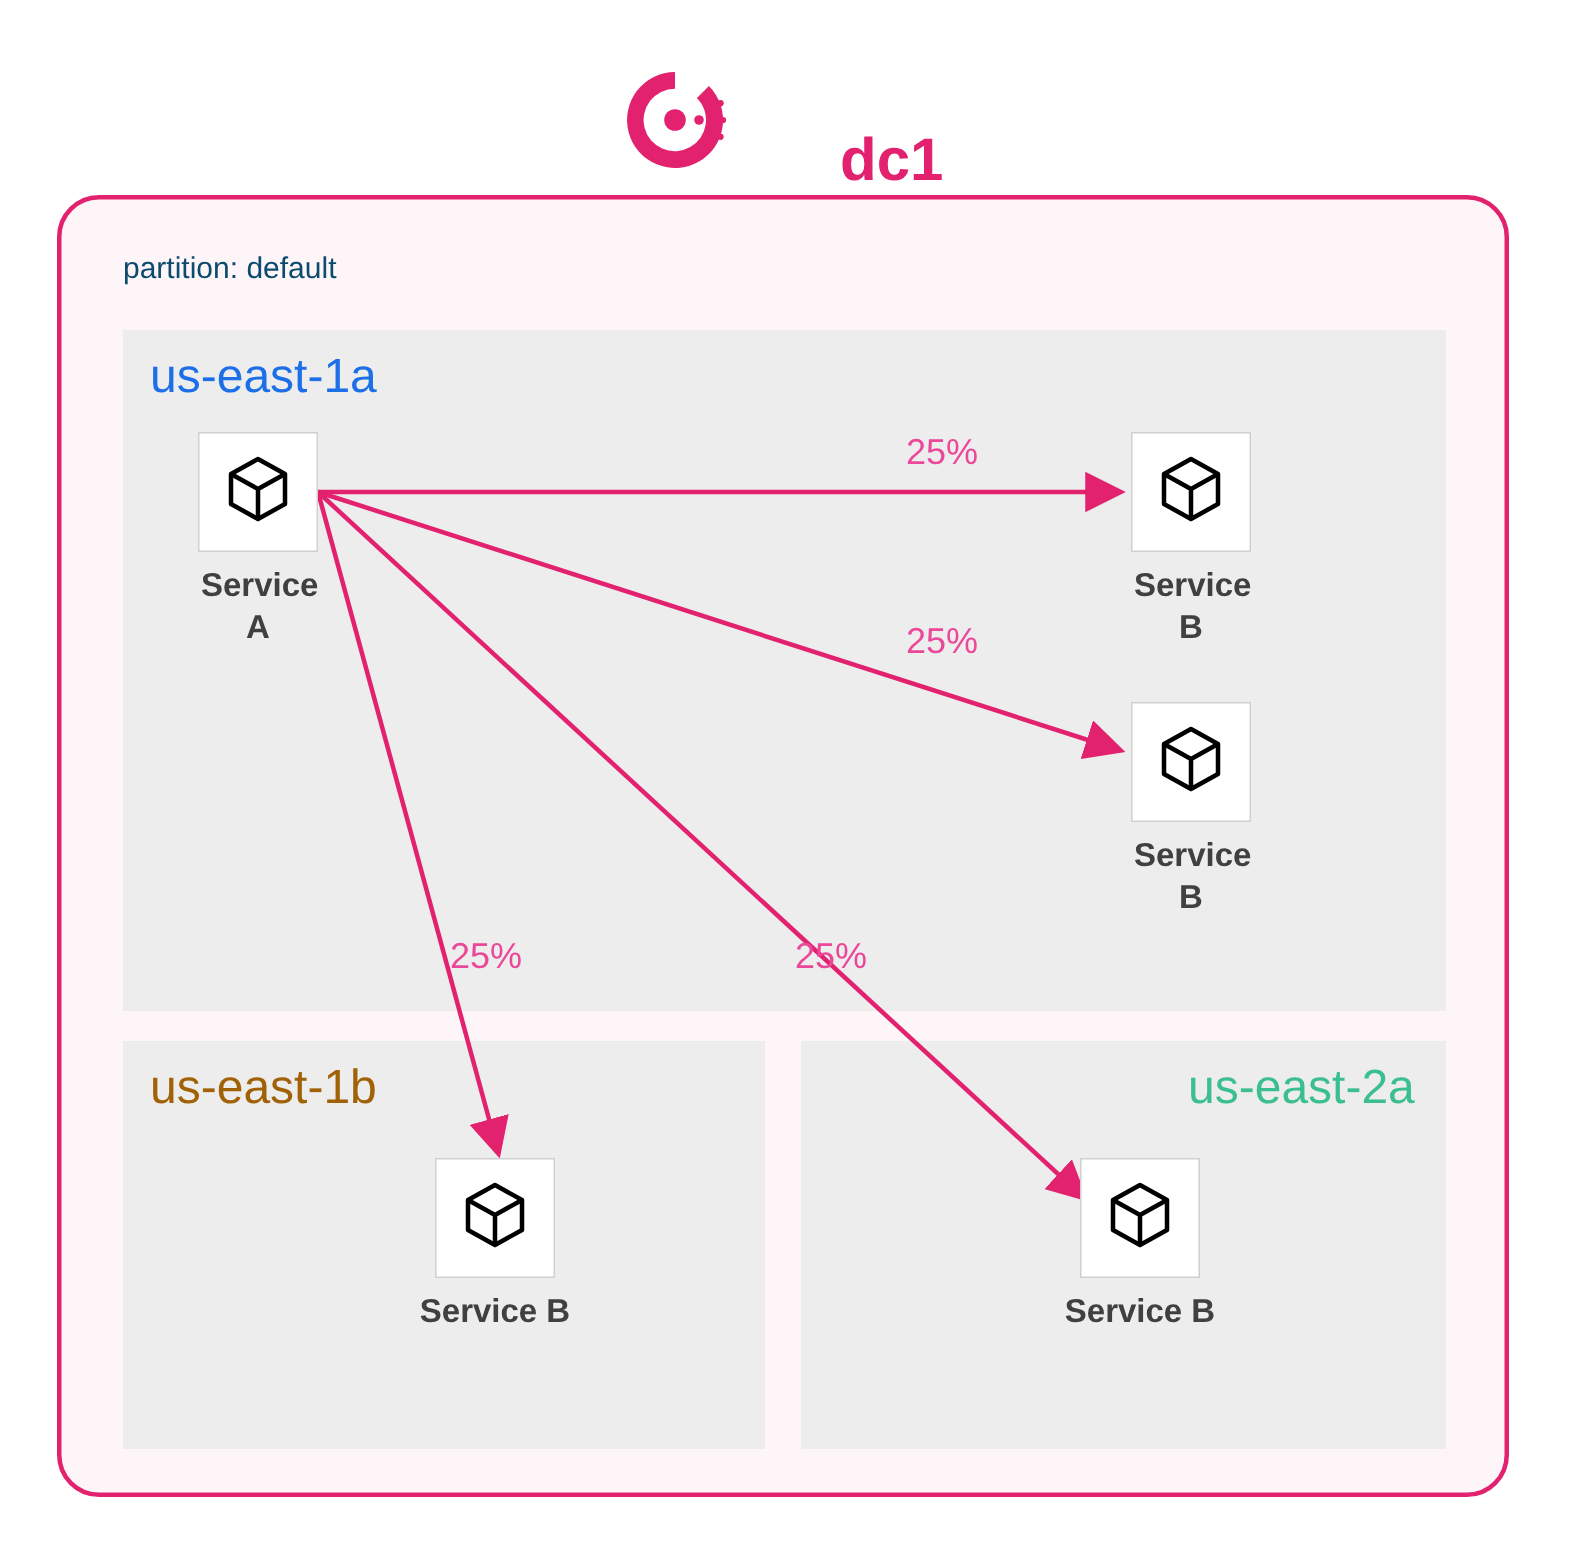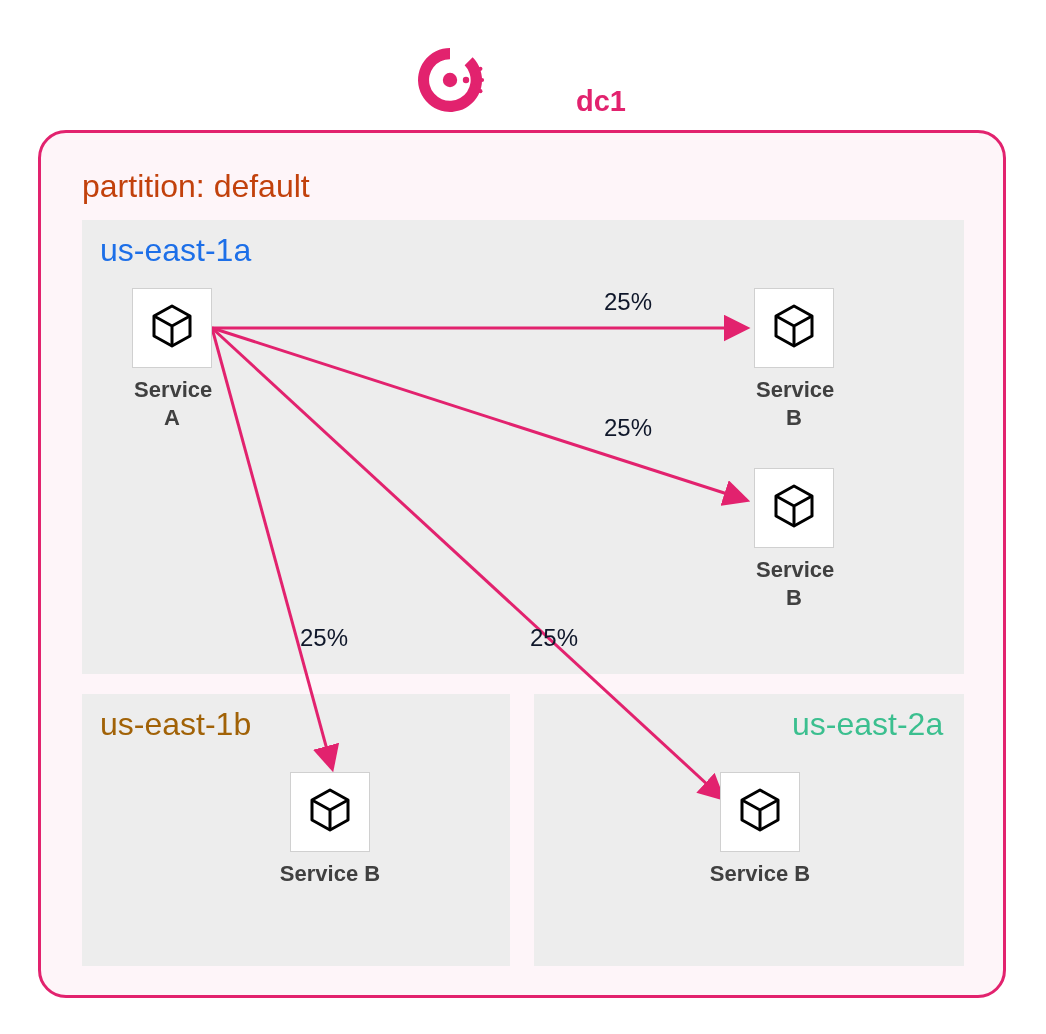--- a/index.html
+++ b/index.html
@@ -17,40 +17,40 @@
     top: 130px;
     width: 968px;
     height: 868px;
     border: 3px solid #e2226e;
     border-radius: 28px;
     background: #fef5f9;
     box-sizing: border-box;
   }
   .dc-title {
     position: absolute;
-    left: 576px;
+    left: 560px;
     top: 85px;
-    font-size: 29px;
+    font-size: 40px;
     font-weight: 700;
     color: #e2226e;
   }
   .logo {
     position: absolute;
     left: 410px;
     top: 40px;
     width: 80px;
     height: 80px;
   }
   .partition-label {
     position: absolute;
     left: 82px;
     top: 168px;
-    font-size: 32px;
+    font-size: 20px;
     font-weight: 500;
-    color: #c2410c;
+    color: #0c4a6e;
   }
   .zone {
     position: absolute;
     background: #ededed;
     box-sizing: border-box;
   }
   .zone-1a {
     left: 82px;
     top: 220px;
     width: 882px;
@@ -110,21 +110,21 @@
   .arrows {
     position: absolute;
     left: 0; top: 0;
     width: 1046px; height: 1034px;
     pointer-events: none;
   }
   .pct {
     position: absolute;
     font-size: 24px;
     font-weight: 500;
-    color: #0f172a;
+    color: #ec4899;
   }
   .pct-1 { left: 604px; top: 288px; }
   .pct-2 { left: 604px; top: 414px; }
   .pct-3 { left: 300px; top: 624px; }
   .pct-4 { left: 530px; top: 624px; }
 </style>
 </head>
 <body>
 
 <div class="logo">

